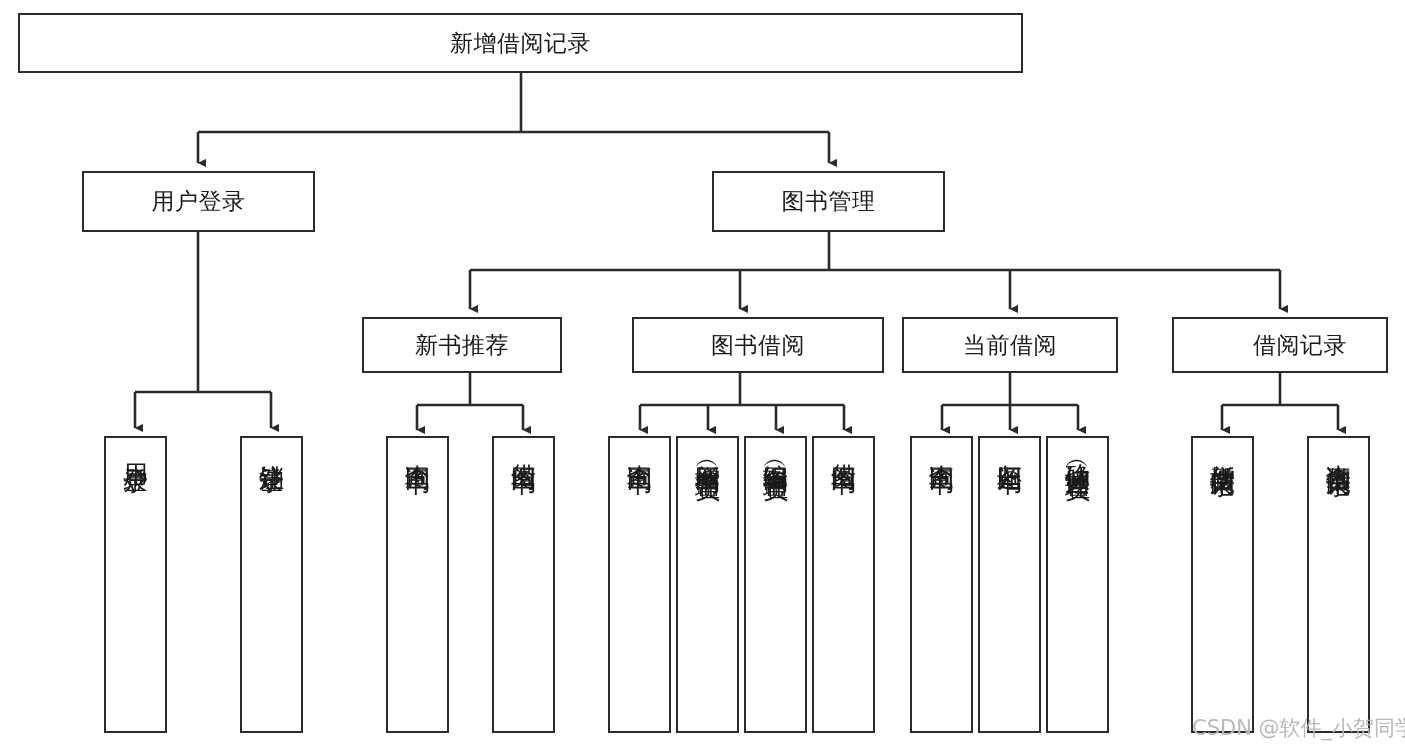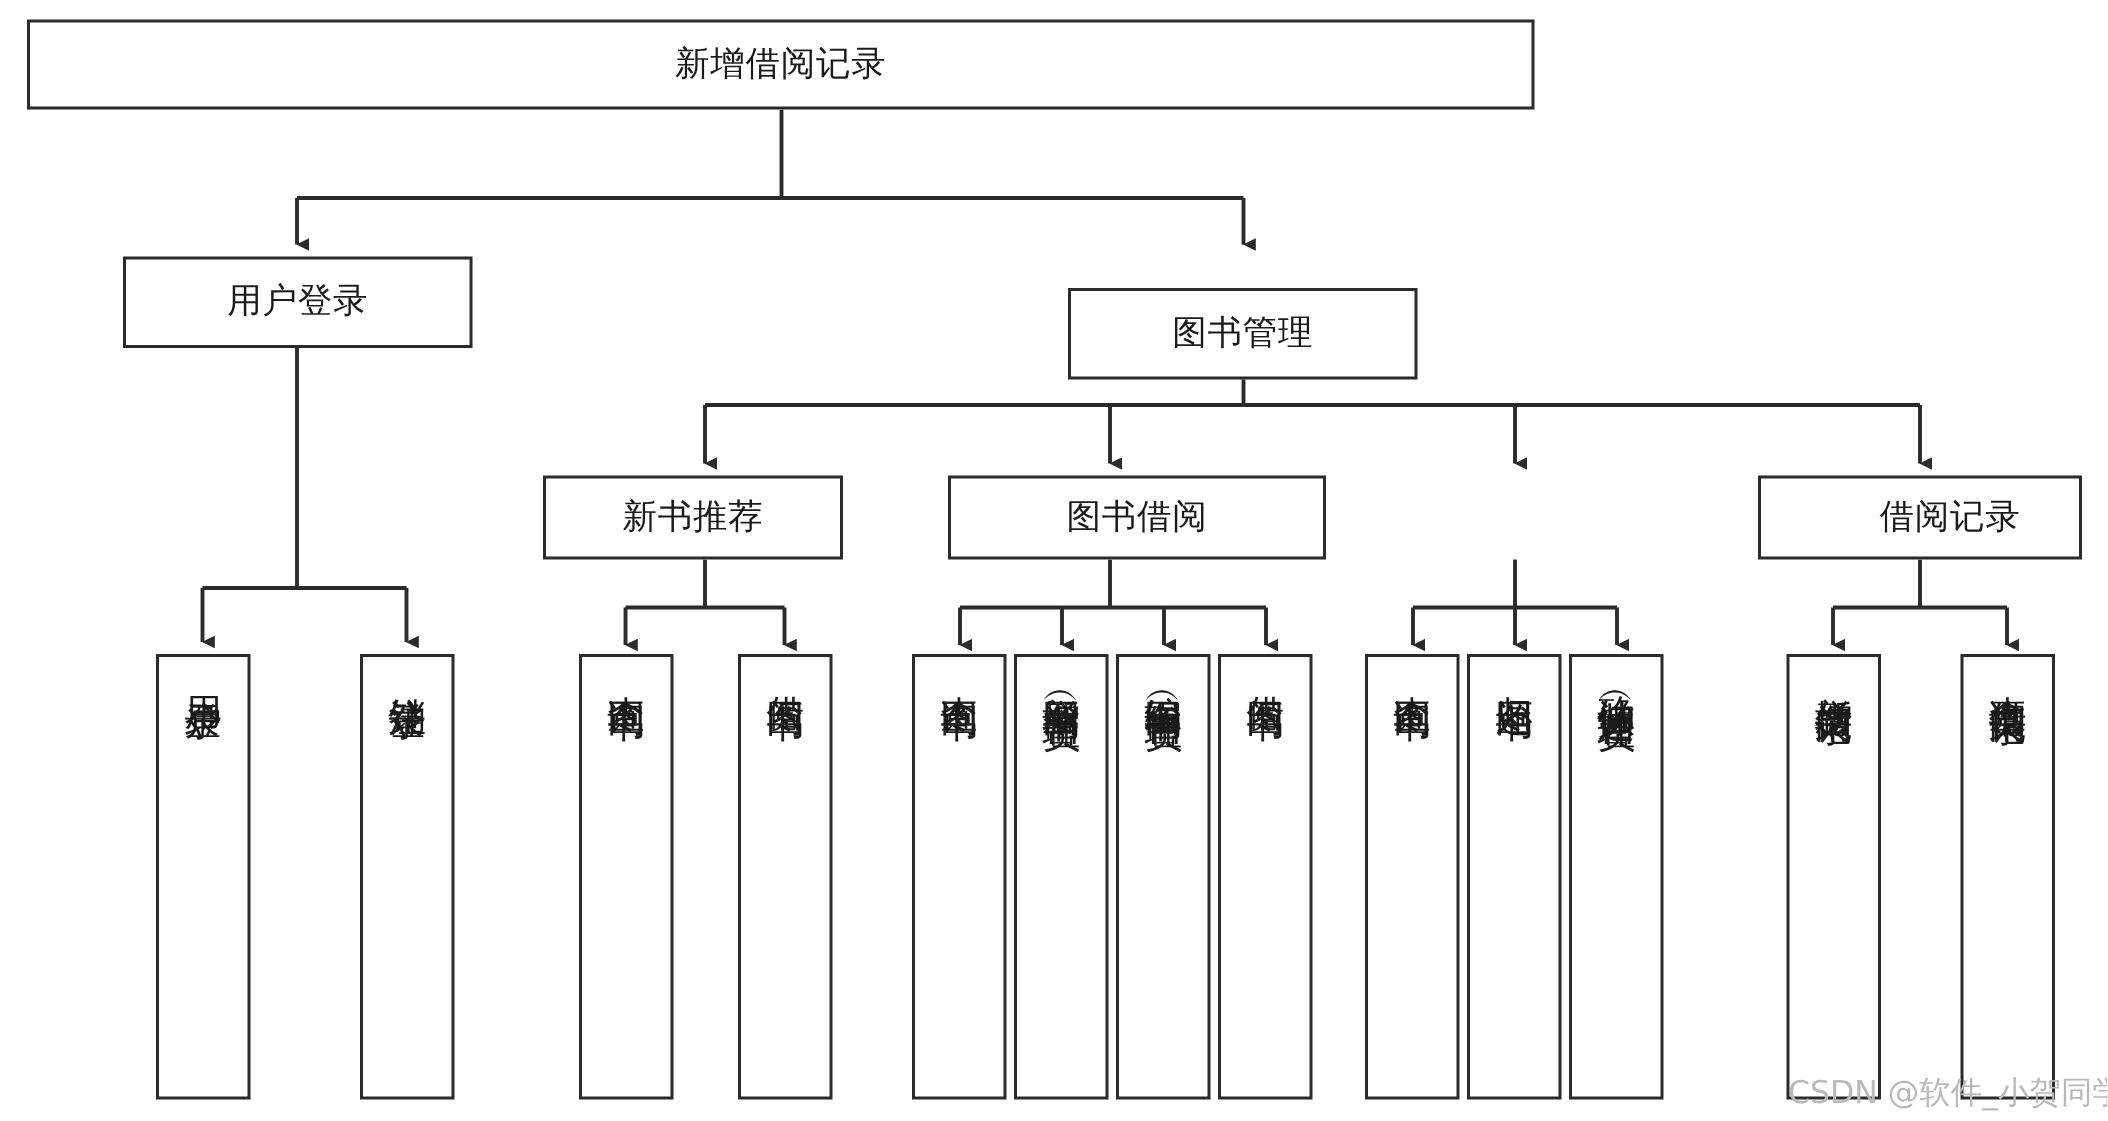--- a/index.html
+++ b/index.html
@@ -127,30 +127,33 @@
     </g>
   </svg>
 
   <div class="node-box node-root" style="left:18px; top:13px; width:1005px; height:60px;">
     <span class="node-label">新增借阅记录</span>
   </div>
 
   <div class="node-box node-l1" style="left:82px; top:171px; width:233px; height:61px;">
     <span class="node-label">用户登录</span>
   </div>
-  <div class="node-box node-l1" style="left:712px; top:171px; width:233px; height:61px;margin-top:21px;">
+  <div class="node-box node-l1" style="left:712px; top:171px; width:233px; height:61px;">
     <span class="node-label">图书管理</span>
   </div>
 
   <div class="node-box node-l2" style="left:362px; top:317px; width:200px; height:56px;">
     <span class="node-label">新书推荐</span>
   </div>
   <div class="node-box node-l2" style="left:632px; top:317px; width:252px; height:56px;">
     <span class="node-label">图书借阅</span>
   </div>
+  <div class="node-box node-l2" style="left:902px; top:317px; width:216px; height:56px;">
+    <span class="node-label">当前借阅</span>
+  </div>
   <div class="node-box node-l2" style="left:1172px; top:317px; width:216px; height:56px;padding-left:40px;">
     <span class="node-label">借阅记录</span>
   </div>
 
   <div class="node-box node-leaf" style="left:104px; top:436px; width:63px; height:297px;">
     <span class="node-label">用户登录</span>
   </div>
   <div class="node-box node-leaf" style="left:240px; top:436px; width:63px; height:297px;">
     <span class="node-label">注销登录</span>
   </div>

